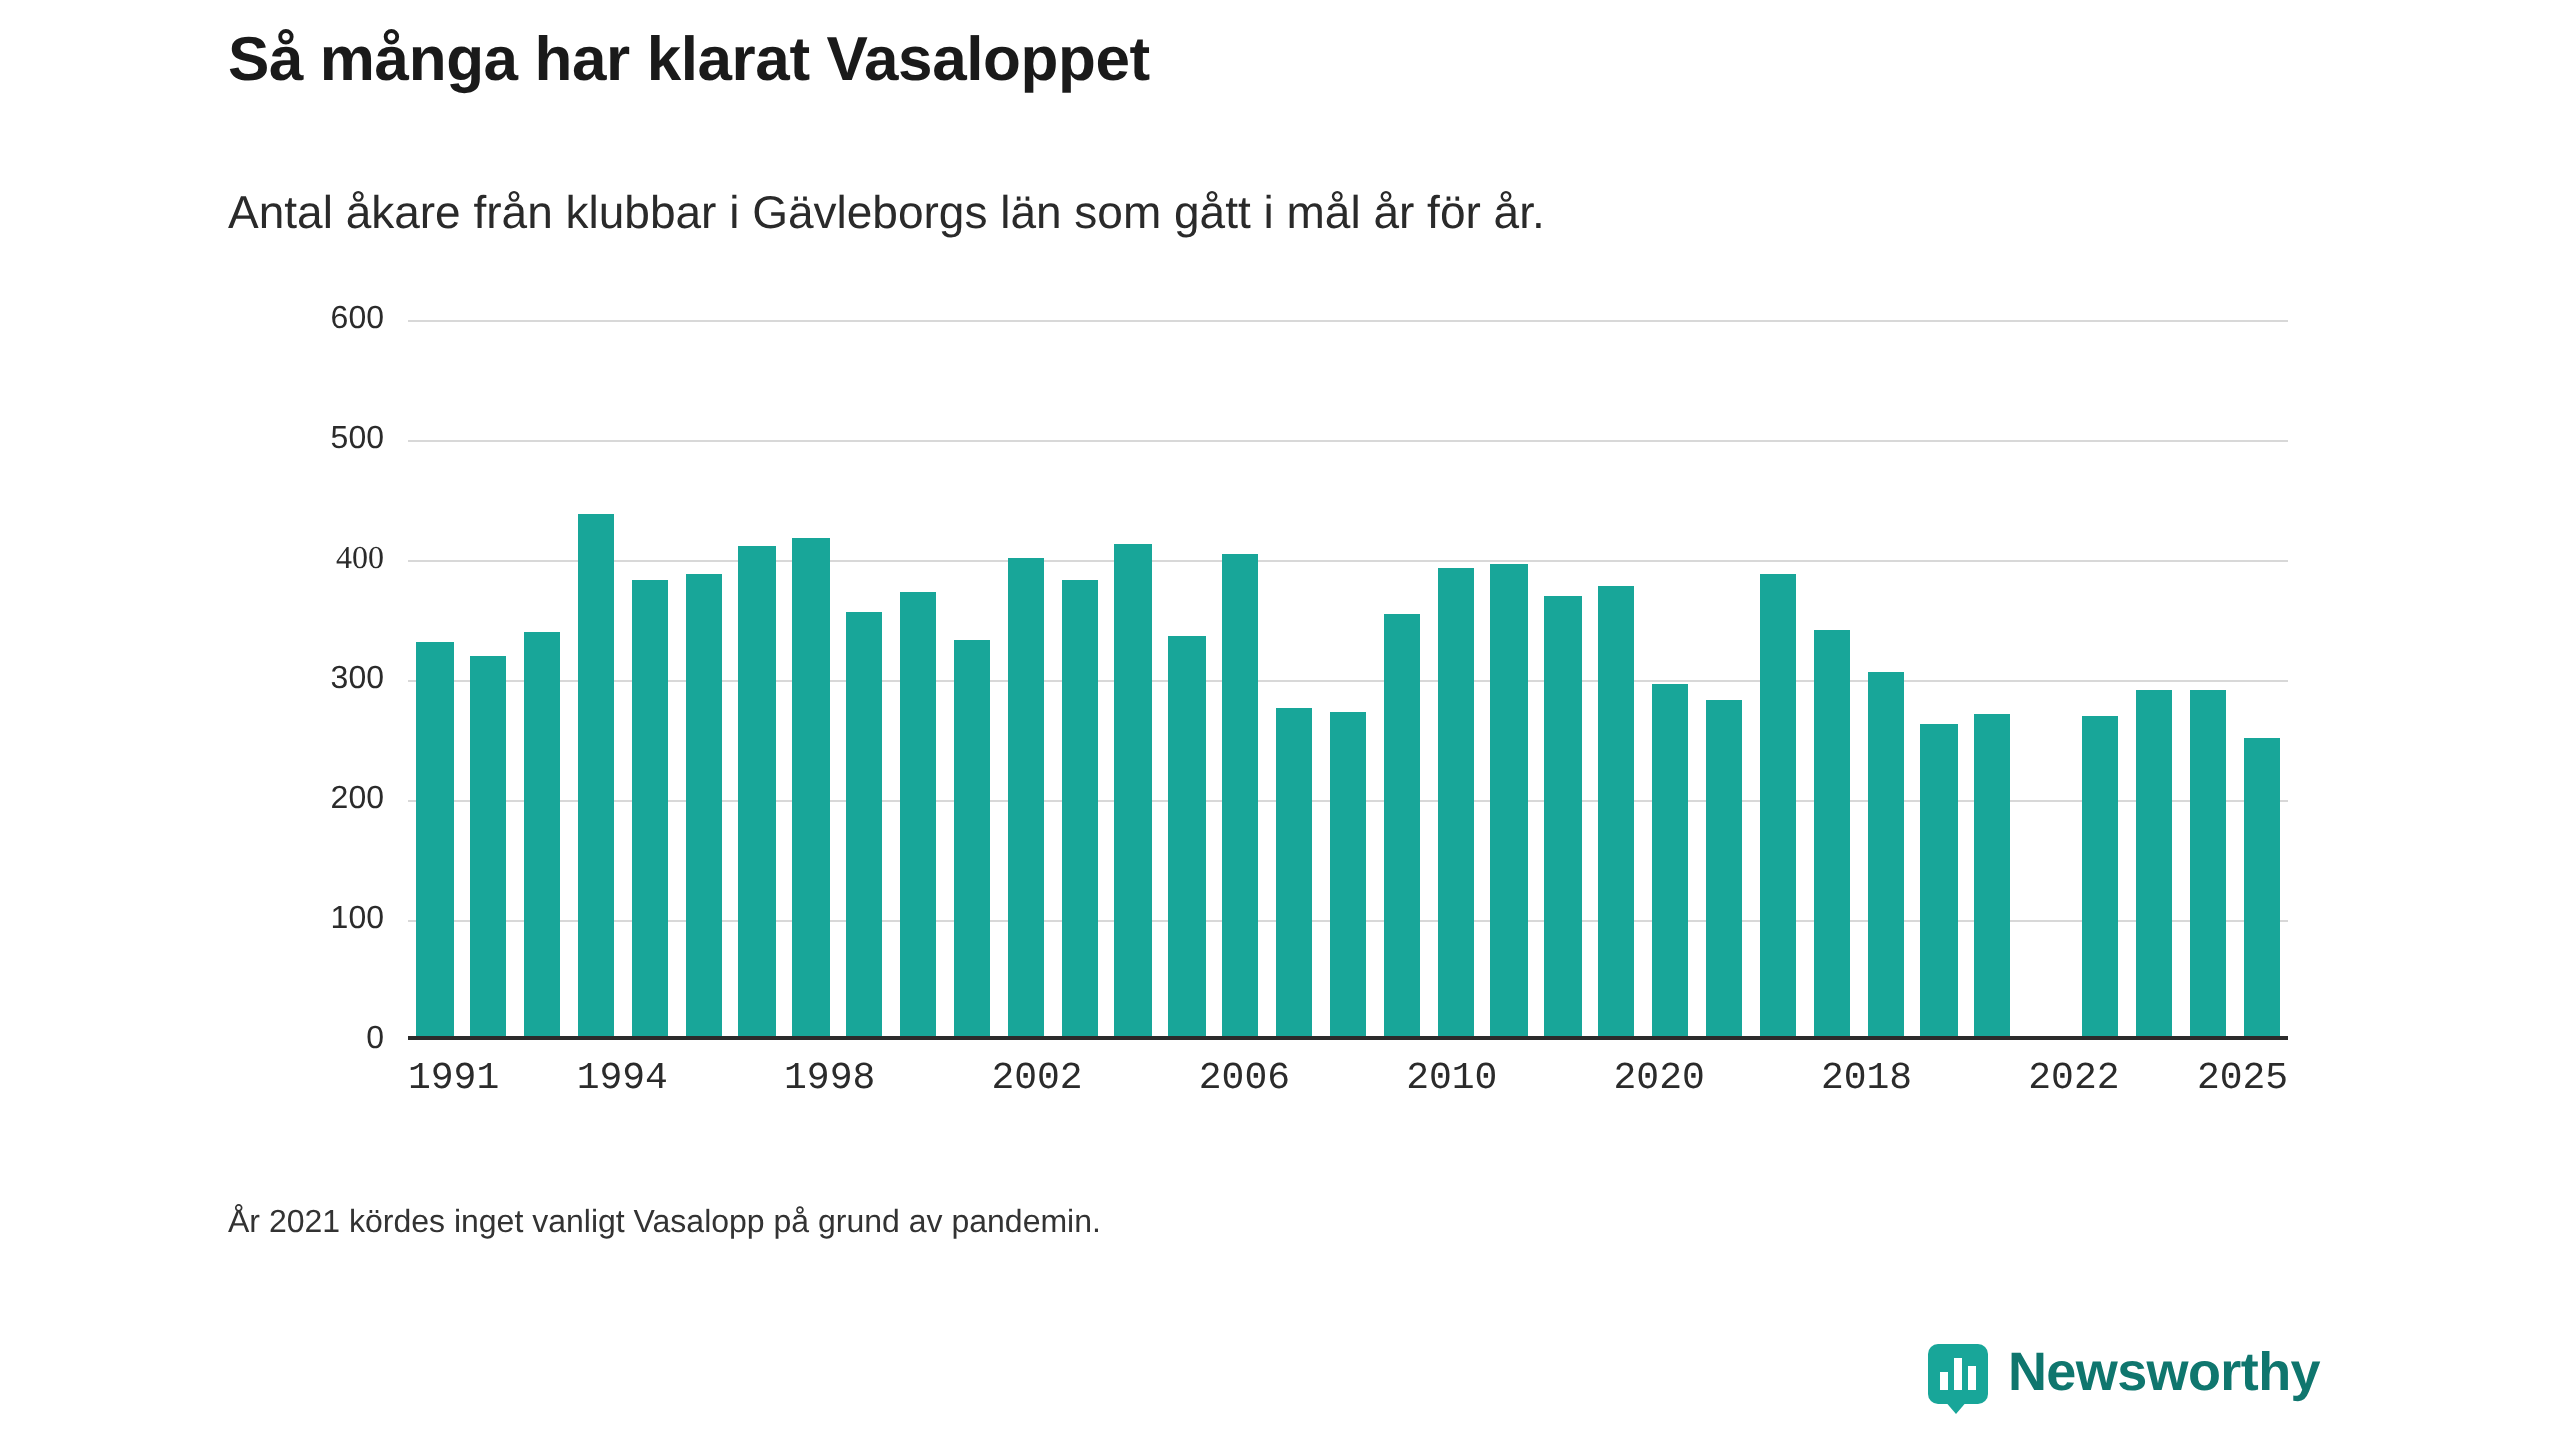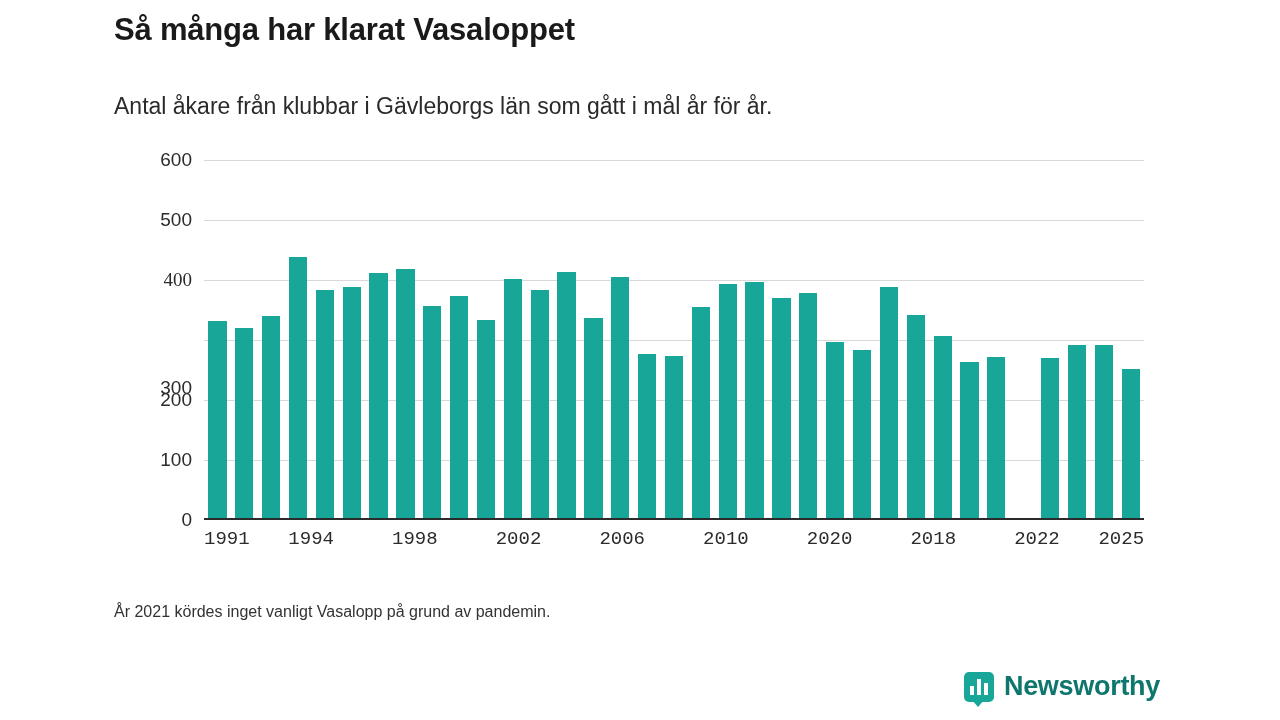--- a/index.html
+++ b/index.html
@@ -95,21 +95,21 @@
     position: absolute;
     left: 0;
     top: 15px;
     width: 78px;
     height: 360px;
   }
   .ylabel {
     position: absolute;
     right: 0;
     transform: translateY(-50%);
-    font-size: 19px;
+    font-size: 16px;
     color: #2b2b2b;
     text-align: right;
     white-space: nowrap;
   }
 
   .bars {
     position: absolute;
     inset: 0;
     display: flex;
     align-items: flex-end;
@@ -197,21 +197,21 @@
 <div class="page">
 
   <div class="title">Så många har klarat Vasaloppet</div>
   <div class="subtitle">Antal åkare från klubbar i Gävleborgs län som gått i mål år för år.</div>
 
   <div class="chart">
     <div class="ylabels">
         <div class="ylabel" style="top: 100%;">0</div>
         <div class="ylabel" style="top: 83.3333%;">100</div>
         <div class="ylabel" style="top: 66.6667%;">200</div>
-        <div class="ylabel" style="top: 50%; margin-top: 48px;">300</div>
+        <div class="ylabel" style="top: 50%;">300</div>
         <div class="ylabel" style="top: 33.3333%; font-family: Liberation Serif, serif;">400</div>
         <div class="ylabel" style="top: 16.6667%;">500</div>
         <div class="ylabel" style="top: 0%;">600</div>
       </div>
     <div class="plot">
       <div class="gridlines">
           <div class="gridline" style="top: 83.3333%;"></div>
           <div class="gridline" style="top: 66.6667%;"></div>
           <div class="gridline" style="top: 50%;"></div>
           <div class="gridline" style="top: 33.3333%;"></div>

